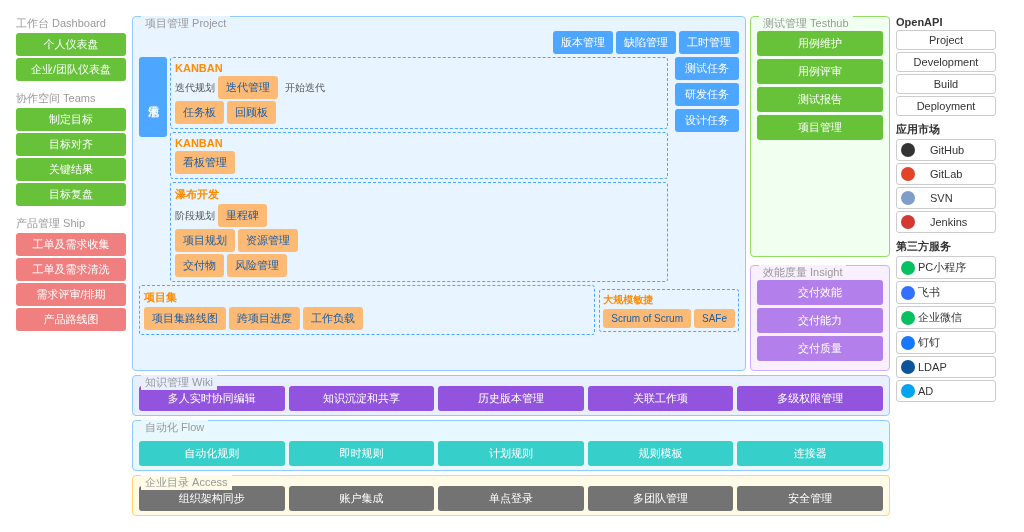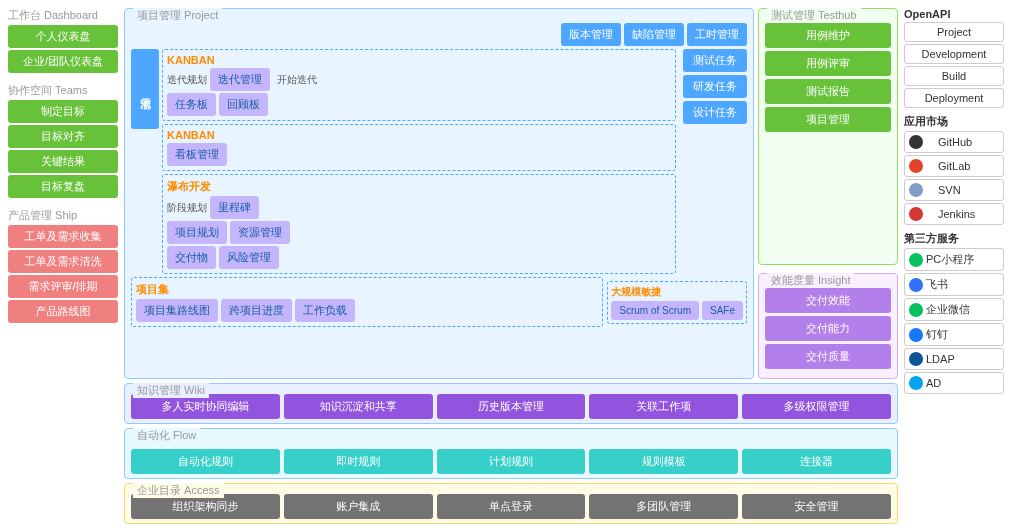--- a/index.html
+++ b/index.html
@@ -8,21 +8,21 @@
       font-size: 12px;
       background: #fff;
       width: 1024px;
       height: 532px;
       overflow: hidden;
     }
     .main-container {
       display: flex;
       width: 1012px;
       height: 532px;
-      padding: 8px;
+      padding: 16px;
       gap: 6px;
     }
     
     .left-panel {
       width: 110px;
       flex-shrink: 0;
       display: flex;
       flex-direction: column;
       gap: 4px;
     }
@@ -111,21 +111,21 @@
     .blue-btn {
       background: #4da6ff;
       color: white;
       text-align: center;
       padding: 4px 8px;
       border-radius: 3px;
       font-size: 11px;
       white-space: nowrap;
     }
     .light-blue-btn {
-      background: #c4b5fd;
+      background: #fdba74;
       color: #1a5fa8;
       text-align: center;
       padding: 4px 8px;
       border-radius: 3px;
       font-size: 11px;
       white-space: nowrap;
     }
     .scrum-section {
       border: 1px dashed #4da6ff;
       border-radius: 3px;

